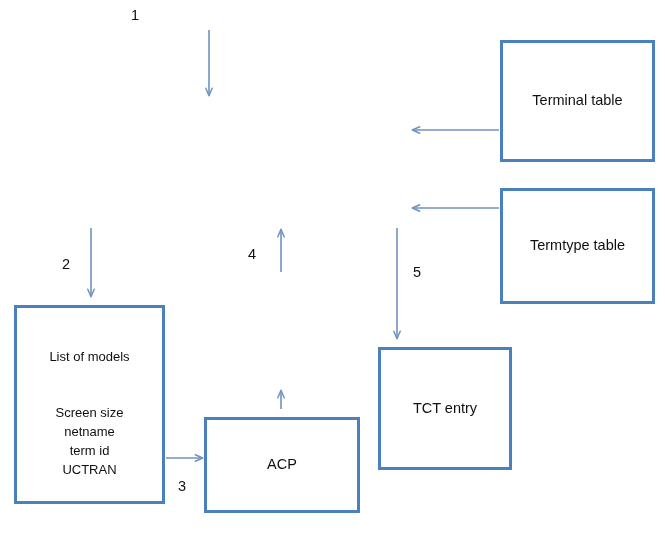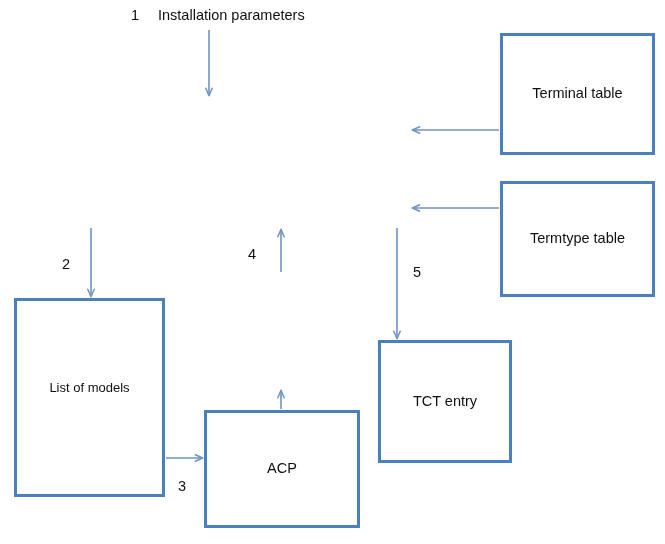--- a/index.html
+++ b/index.html
@@ -22,35 +22,36 @@
     border: 3px solid #4a81bd;
     background: #ffffff;
     display: flex;
     align-items: center;
     justify-content: center;
     text-align: center;
     color: #101010;
     font-size: 14.5px;
     line-height: 1.45;
     z-index: 3;
+    margin-top: 7px;
   }
   .node .lines {
     display: block;
     width: 100%;
     padding: 0 6px;
     box-sizing: border-box;
     white-space: pre-line;
   }
   
   #node-process   { left: 14px;  top: 97px;  width: 396px; height: 130px; }
   #node-terminal-table { left: 500px; top: 33px;  width: 155px; height: 122px; }
   #node-termtype-table { left: 500px; top: 181px; width: 155px; height: 116px; }
   #node-list-models    { left: 14px;  top: 298px; width: 151px; height: 199px; }
   #node-terminal-id    { left: 204px; top: 273px; width: 156px; height: 116px; }
-  #node-acp            { left: 204px; top: 410px; width: 156px; height: 118px; }
+  #node-acp            { left: 204px; top: 410px; width: 156px; height: 96px; }
   #node-tct            { left: 378px; top: 340px; width: 134px; height: 123px; }
 
   #node-process .lines { font-size: 14.5px; }
   #node-list-models .lines { font-size: 13px; }
   #node-list-models .group-top { display:block; margin-bottom: 18px; }
 
   
   #connectors {
     position: absolute;
     left: 0; top: 0;
@@ -97,38 +98,41 @@
     <line x1="166" y1="458" x2="202.5" y2="458" stroke="#6f93c0" stroke-width="1.6" marker-end="url(#arrowOpen)"></line>
 
     <line x1="281" y1="409" x2="281" y2="390.5" stroke="#6f93c0" stroke-width="1.6" marker-end="url(#arrowOpen)"></line>
 
     <line x1="499" y1="130" x2="412.5" y2="130" stroke="#6f93c0" stroke-width="1.6" marker-end="url(#arrowOpen)"></line>
 
     <line x1="499" y1="208" x2="412.5" y2="208" stroke="#6f93c0" stroke-width="1.6" marker-end="url(#arrowOpen)"></line>
   </svg>
 
   <span class="label" id="label-step1-num">1</span>
-  <span class="label" id="label-step1-text">Installation parameters</span>
   <span class="label" id="label-step2">2</span>
   <span class="label" id="label-step3">3</span>
   <span class="label" id="label-step4">4</span>
   <span class="label" id="label-step5">5</span>
 
 
   <div class="node" id="node-terminal-table">
     <span class="lines">Terminal table</span>
   </div>
 
   <div class="node" id="node-termtype-table">
     <span class="lines">Termtype table</span>
   </div>
 
   <div class="node" id="node-list-models">
     <span class="lines">
       <span class="group-top">List of models</span>
+      <span class="group-body">Screen size
+netname
+term id
+UCTRAN</span>
     </span>
   </div>
 
 
   <div class="node" id="node-acp">
     <span class="lines">ACP</span>
   </div>
 
   <div class="node" id="node-tct">
     <span class="lines">TCT entry</span>

